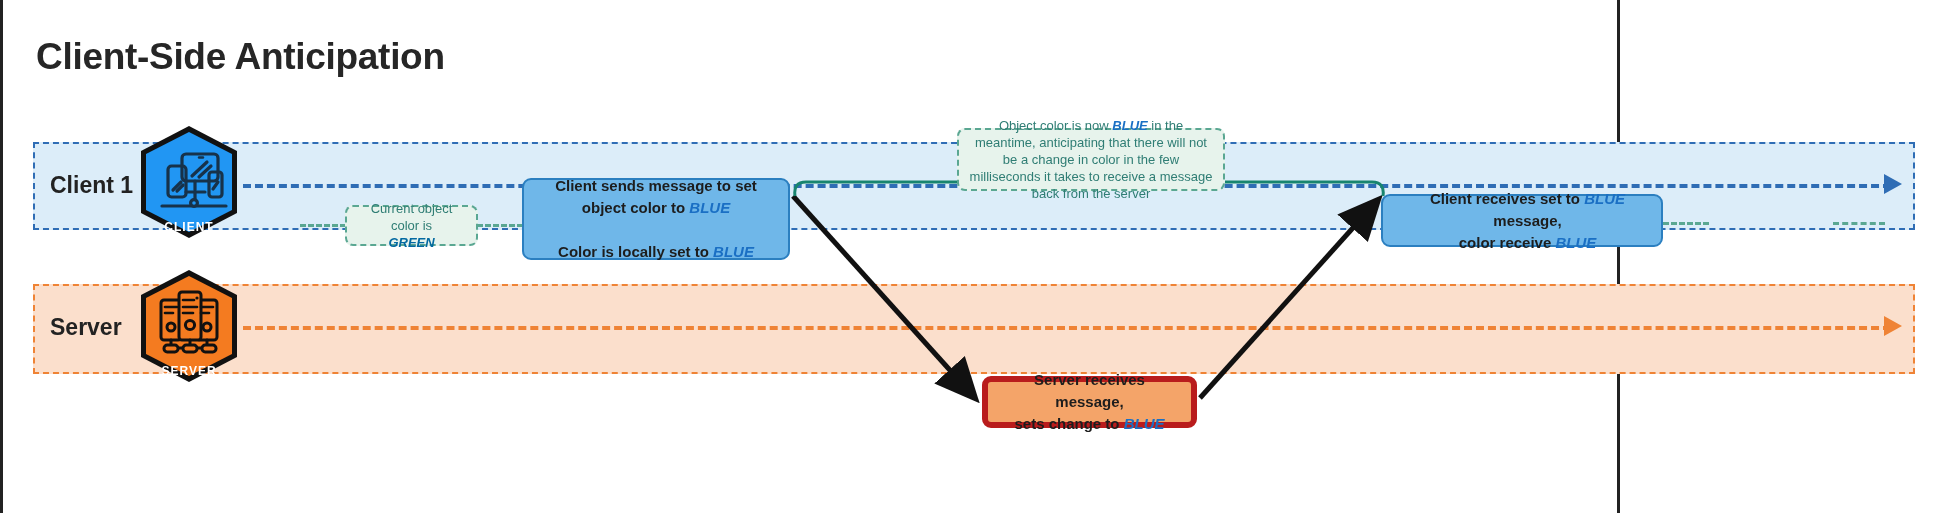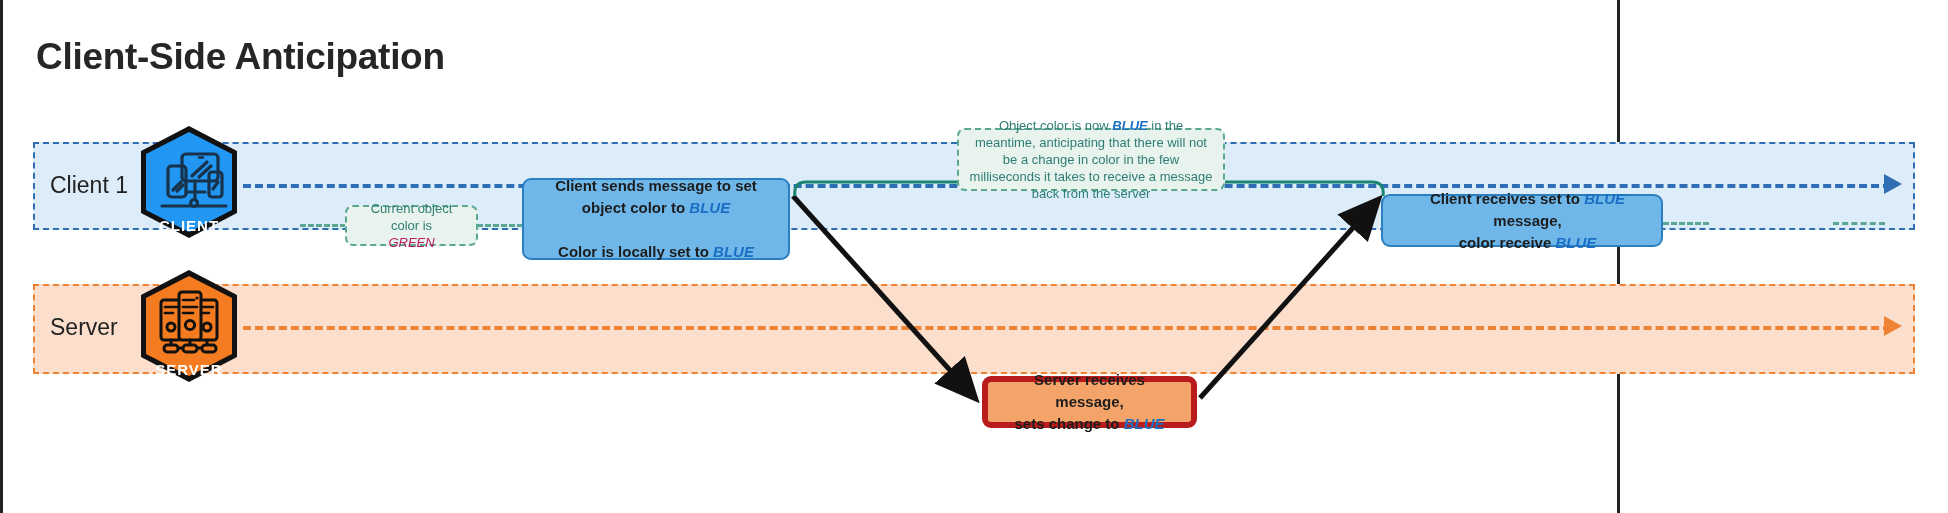--- a/index.html
+++ b/index.html
@@ -7,43 +7,43 @@
   #stage{position:absolute;inset:0;width:1620px;height:513px;}
   .left-rule{position:absolute;left:0;top:0;width:3px;height:513px;background:#222;}
   .right-rule{position:absolute;right:0;top:0;width:3px;height:513px;background:#222;}
 
   #title{position:absolute;left:36px;top:36px;font-size:37px;font-weight:bold;color:#262626;letter-spacing:-0.3px;white-space:nowrap;}
 
   .lane{position:absolute;box-sizing:border-box;}
   #client-lane{left:33px;top:142px;width:1882px;height:88px;background:#dcedf9;border:2px dashed #2f6db5;}
   #server-lane{left:33px;top:284px;width:1882px;height:90px;background:#fbdfcc;border:2px dashed #ef8335;}
 
-  .lane-label{position:absolute;font-size:23px;font-weight:normal;color:#222;}
+  .lane-label{position:absolute;font-size:23px;font-weight:bold;color:#222;}
   #client-lane-label{left:50px;top:172px;}
   #server-lane-label{left:50px;top:314px;}
 
   
   .hex{position:absolute;width:104px;height:116px;}
   .hexbody{position:absolute;inset:0;}
-  .hex-name{position:absolute;left:0;right:0;bottom:6px;text-align:center;font-size:15px;font-weight:bold;letter-spacing:1px;color:#ffffff;}
+  .hex-name{position:absolute;left:0;right:0;bottom:6px;text-align:center;font-size:12px;font-weight:bold;letter-spacing:1px;color:#ffffff;}
   #client-hex{left:137px;top:124px;}
   #server-hex{left:137px;top:268px;}
 
   
   .timeline{position:absolute;height:0;border-top:4px dashed #2f6db5;}
   #client-timeline{left:243px;top:184px;width:1648px;}
   #server-timeline{left:243px;top:326px;width:1648px;border-top-color:#ef8335;}
   .tl-arrow{position:absolute;width:0;height:0;border-style:solid;}
   #client-tl-arrow{left:1884px;top:174px;border-width:10px 0 10px 18px;border-color:transparent transparent transparent #2f6db5;}
   #server-tl-arrow{left:1884px;top:316px;border-width:10px 0 10px 18px;border-color:transparent transparent transparent #ef8335;}
 
   
   .note{position:absolute;box-sizing:border-box;background:#e7f3ec;border:2px dashed #5aa792;border-radius:8px;
         color:#2f7d74;font-size:13px;line-height:17px;text-align:center;display:flex;align-items:center;justify-content:center;padding:10px 9px;}
-  .note .green{color:#be185d;font-weight:normal;font-style:italic;}
+  .note .green{color:#0369a1;font-weight:bold;font-style:italic;}
   .note .blue{color:#1a6fc4;font-weight:bold;font-style:italic;}
   #note-initial{left:345px;top:205px;width:133px;height:41px;}
   #note-anticipate{left:957px;top:128px;width:268px;height:63px;}
   #note-final{left:1707px;top:205px;width:128px;height:35px;font-size:12.5px;}
 
   
   .proc{position:absolute;box-sizing:border-box;border-radius:9px;display:flex;align-items:center;justify-content:center;
         text-align:center;font-size:15px;font-weight:bold;color:#1d1d1d;line-height:22px;padding:6px 10px;}
   .proc .blue{color:#1a6fc4;font-style:italic;}
   #proc-send{left:522px;top:178px;width:268px;height:82px;background:#6fb7e9;border:2px solid #2b7fc0;}

